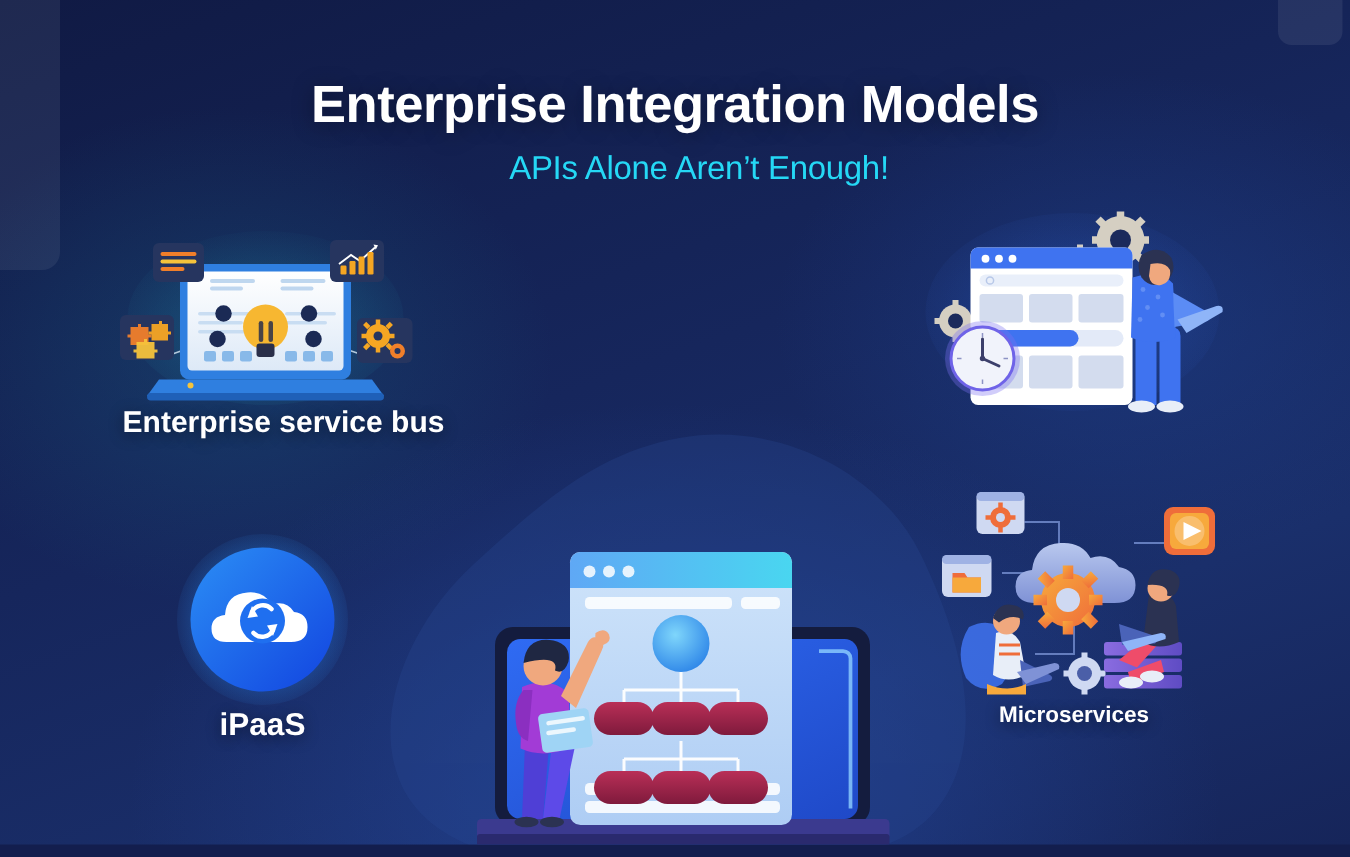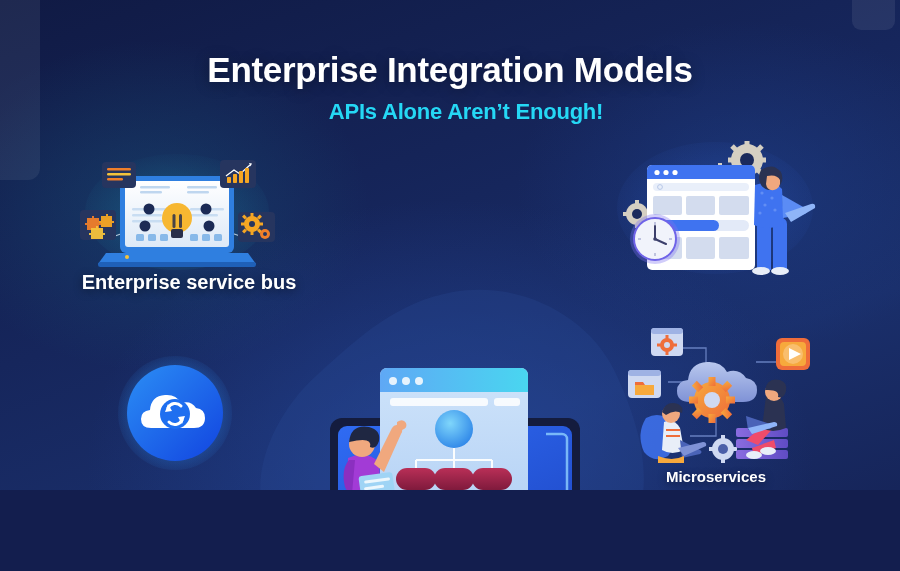--- a/index.html
+++ b/index.html
@@ -4,21 +4,21 @@
 <style>
   * { margin:0; padding:0; box-sizing:border-box; }
   html,body { width:900px; height:571px; overflow:hidden; }
   body {
     font-family:"Liberation Sans", sans-serif;
     background:#131e4e;
     position:relative;
   }
   .stage {
     position:absolute; inset:0;
-    width:900px; height:490px;
+    width:900px; height:563px;
     overflow:hidden;
     background:
       radial-gradient(ellipse 520px 380px at 50% 95%, rgba(40,78,170,0.55) 0%, rgba(40,78,170,0) 70%),
       radial-gradient(ellipse 300px 230px at 17% 42%, rgba(26,92,128,0.40) 0%, rgba(26,92,128,0) 72%),
       radial-gradient(ellipse 320px 230px at 83% 38%, rgba(32,70,150,0.42) 0%, rgba(32,70,150,0) 72%),
       linear-gradient(160deg, #101a44 0%, #16265c 45%, #1a2f6b 75%, #16255a 100%);
   }
   
   .corner-tl {
     position:absolute; left:0; top:-6px; width:40px; height:186px;
@@ -33,21 +33,21 @@
   
   .blob { position:absolute; left:258px; top:288px; width:400px; height:290px; opacity:.5; }
 
   
   .title-wrap { position:absolute; left:0; top:50px; width:900px; text-align:center; }
   .title {
     font-size:35px; font-weight:bold; color:#ffffff; letter-spacing:-0.3px;
     text-shadow:0 2px 14px rgba(0,0,0,.35);
   }
   .subtitle {
-    margin-top:9px; font-size:22px; font-weight:bold; color:#25d8f5;
+    margin-top:9px; font-size:22px; font-weight:normal; color:#25d8f5;
     letter-spacing:-0.2px;
     padding-left:32px;
   }
 
   
   .qlabel {
     position:absolute; text-align:center; color:#fff; font-weight:bold;
     text-shadow:0 2px 10px rgba(0,0,0,.45); white-space:nowrap;
   }
   #lbl-esb   { left:0px;   top:271px; width:352px; font-size:20px;padding-left:26px; }
@@ -531,15 +531,16 @@
         <path d="M56 108 L74 72 q3 -5 8 -2 q4 3 1 8 L66 116 z" fill="#f0a87e"></path>
         <path d="M79 66 q6 -4 9 1 q2 5 -4 7 q-6 1 -5 -8 z" fill="#f0a87e"></path>
         <rect x="42" y="118" width="34" height="26" rx="3" fill="#9fd4f5" transform="rotate(-8 59 131)"></rect>
         <rect x="46" y="123" width="26" height="3" rx="1.5" fill="#ffffff" transform="rotate(-8 59 124)" opacity=".8"></rect>
         <rect x="46" y="130" width="20" height="3" rx="1.5" fill="#ffffff" transform="rotate(-8 56 131)" opacity=".8"></rect>
       </g>
     </svg>
   </div>
 
   <div class="qlabel" id="lbl-esb">Enterprise service bus</div>
+  <div class="qlabel" id="lbl-ipaas">iPaaS</div>
   <div class="qlabel" id="lbl-micro">Microservices</div>
 
 </div>
 
 </body></html>

